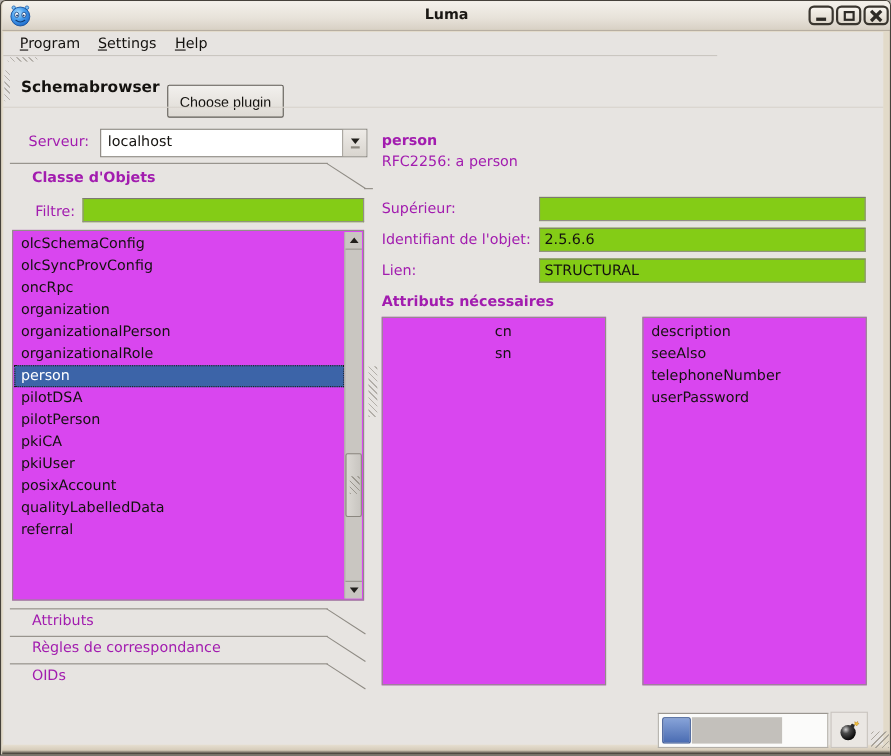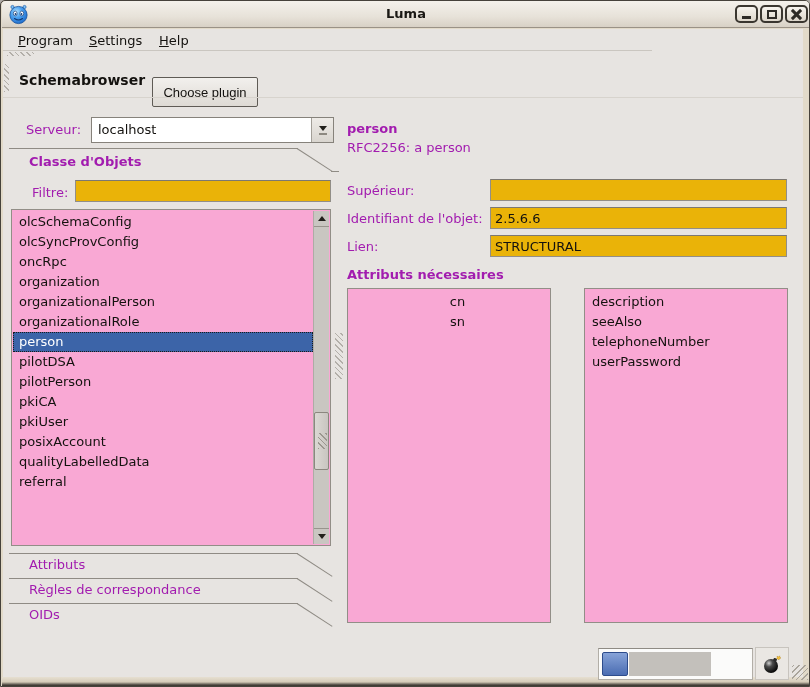--- a/index.html
+++ b/index.html
@@ -34,38 +34,38 @@
   .tb-handle-h { position:absolute; left:6px; top:51px; width:27px; height:4px; }
   .tb-handle-v { position:absolute; left:3px; top:63px; width:5px; height:28px; }
   .plugin-title { position:absolute; left:18px; top:71px; font-size:14px; font-weight:bold; color:#14120f; }
   .btn { border:1px solid #5f5b55; border-radius:2px; background:linear-gradient(#f2f0ed,#dedad4); font-size:13px; color:#14120f; }
   .choose-btn { position:absolute; left:151px; top:66px; width:106px; height:30px;margin-top:10px; }
   .toolbar-sep { position:absolute; left:2px; top:96px; width:800px; height:1px; background:#d7d3cd; }
 
   
   .lbl { position:absolute; font-size:13px; color:#a21caf; white-space:nowrap; }
   .bold { font-weight:bold; }
-  .field { position:absolute; background:#eab308; border:1px solid #928e87; border-top-color:#7c7872; font-size:13px; color:#14120f; padding:2px 4px; font-family:"DejaVu Sans","Liberation Sans",sans-serif; }
+  .field { position:absolute; background:#84cc16; border:1px solid #928e87; border-top-color:#7c7872; font-size:13px; color:#14120f; padding:2px 4px; font-family:"DejaVu Sans","Liberation Sans",sans-serif; }
   input.field { outline:none; }
 
   
   .combo { position:absolute; left:90px; top:116px; width:243px; height:26px; background:#fff; border:1px solid #86827b; display:flex; }
   .combo-value { flex:1; font-size:13px; padding:4px 6px; color:#14120f; }
   .combo-btn { width:22px; background:linear-gradient(#eeebe7,#d9d5cf); border-left:1px solid #a39f98; display:flex; flex-direction:column; align-items:center; justify-content:center; gap:2px; }
   .tri-down { width:0; height:0; border-left:4px solid transparent; border-right:4px solid transparent; border-top:5px solid #211f1b; }
   .tri-up { width:0; height:0; border-left:4px solid transparent; border-right:4px solid transparent; border-bottom:5px solid #211f1b; }
   .combo-dash { width:8px; height:2px; background:#8d8981; }
 
   
   .tab-line { position:absolute; height:1px; background:#8f8b84; left:8px; width:289px; }
   .tab-diag { position:absolute; left:296px; width:42px; height:1px; background:#8f8b84; transform-origin:left center; transform:rotate(33deg); }
   .tab-stub { position:absolute; left:330px; width:8px; height:1px; background:#8f8b84; }
 
   
-  .listbox { position:absolute; background:#f9a8d4; border:1px solid #928e87; overflow:hidden; }
+  .listbox { position:absolute; background:#d946ef; border:1px solid #928e87; overflow:hidden; }
   .li { height:20px; line-height:20px; font-size:13px; color:#14120f; padding-left:6px; white-space:nowrap; }
   .li.sel { background:#3c64a8; color:#fff; outline:1px dotted #1a1a1a; outline-offset:-1px; }
 
   
   .vscroll { position:absolute; top:1px; right:1px; bottom:1px; width:16px; background:#c9c6c1; border-left:1px solid #aeaba5; }
   .vs-btn { position:absolute; left:0; width:15px; height:16px; background:#c9c6c1; display:flex; align-items:center; justify-content:center; }
   .vs-btn.up { top:0; border-bottom:1px solid #98948d; }
   .vs-btn.down { bottom:0; border-top:1px solid #98948d; }
   .vs-thumb { position:absolute; left:0; width:15px; background:linear-gradient(90deg,#dbd8d3,#c8c5c0); border:1px solid #8b877f; border-radius:2px; }
   .vs-thumb .grip { position:absolute; left:3px; top:50%; width:9px; height:16px; margin-top:-8px; background:repeating-linear-gradient(45deg,#9b978f 0 1px,transparent 1px 4px); }

